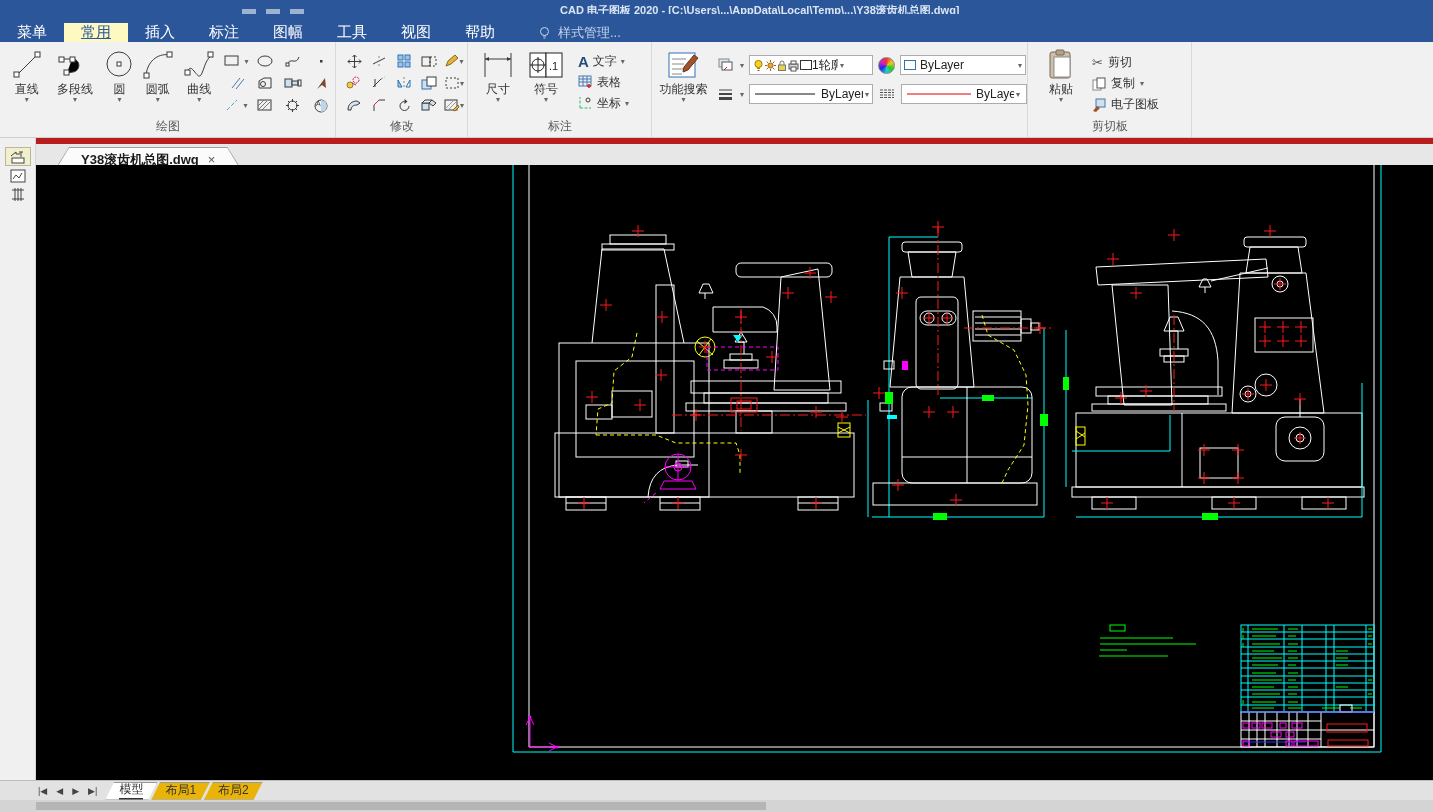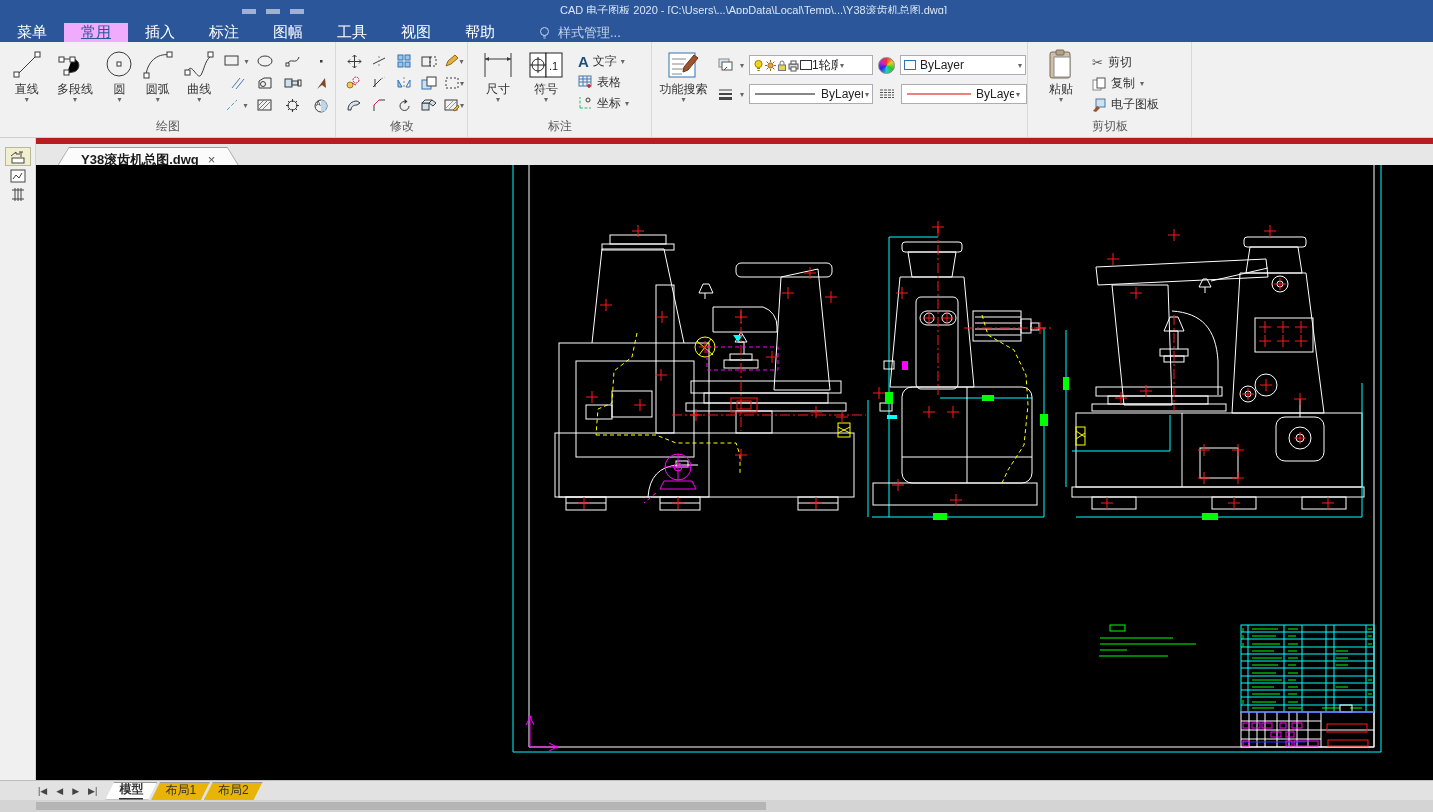--- a/index.html
+++ b/index.html
@@ -1,26 +1,26 @@
 <!DOCTYPE html>
 <html style="--titlebar-blue: #2b579a; --ribbon-bg: #f1f1f2; --canvas-black: #000000; --cad-white: #ffffff; --cad-red: #ff1a1a; --cad-yellow: #ffff00; --cad-magenta: #ff00ff; --cad-cyan: #00ffff; --cad-green: #00ff00; --cad-blue: #2233ff;"><head>
 <meta charset="utf-8">
 <style>
   html,body{margin:0;padding:0;width:1433px;height:812px;overflow:hidden;
     font-family:"Liberation Sans","DejaVu Sans",sans-serif;background:#e9e9e9;}
   *{box-sizing:border-box;}
   
   .titlebar{position:absolute;left:0;top:0;width:1433px;height:14px;background:var(--titlebar-blue);overflow:hidden;}
-  .titlebar .ttext{position:absolute;left:560px;top:3px;font-size:11px;color:#dbe6f5;white-space:nowrap;}
+  .titlebar .ttext{position:absolute;left:560px;top:3px;font-size:11px;color:#dbe6f5;white-space:nowrap;font-weight:bold;}
   .titlebar .qat{position:absolute;left:242px;top:9px;display:flex;gap:10px;}
   .titlebar .qat span{width:14px;height:8px;background:rgba(255,255,255,.55);display:inline-block;}
   
   .menubar{position:absolute;left:0;top:14px;width:1433px;height:28px;background:var(--titlebar-blue);display:flex;align-items:flex-end;}
   .menu-item{color:#fff;font-size:15px;padding:0 17px;display:flex;align-items:center;cursor:default;}
-  .menu-item.active{background:#f0abfc;color:var(--titlebar-blue);text-decoration:underline;}
+  .menu-item.active{background:#fef9c3;color:var(--titlebar-blue);text-decoration:underline;}
   .menu-search{display:flex;align-items:center;gap:7px;color:#c6d4ea;font-size:13px;padding-left:26px;}
   
   .ribbon{position:absolute;left:0;top:42px;width:1433px;height:96px;background:var(--ribbon-bg);display:flex;border-bottom:1px solid #cfcfcf;}
   .sec{position:relative;border-right:1px solid #d9d9d9;height:100%;}
   .sec-label{position:absolute;bottom:2px;left:0;width:100%;text-align:center;font-size:12px;color:#595959;}
   .bigbtn{display:flex;flex-direction:column;align-items:center;justify-content:flex-start;padding-top:7px;height:82px;cursor:default;}
   .bigbtn .blabel{font-size:12px;color:#333;line-height:13px;margin-top:2px;white-space:nowrap;}
   .bigbtn .dd{font-size:8px;color:#666;line-height:8px;}
   .dd{font-size:8px;color:#666;}
   .sec-draw{width:336px;display:flex;padding-left:6px;}
@@ -72,21 +72,21 @@
   .f-c{fill:var(--cad-cyan);stroke:none;}
   .dash{stroke-dasharray:4 3;}
   .cdash{stroke-dasharray:10 3 2 3;}
   
   .bottombar{position:absolute;left:0;right:0;bottom:0;height:32px;background:#e2e2e2;}
   .sheetrow{height:20px;display:flex;align-items:center;border-top:1px solid #bdbdbd;}
   .navbtns{display:flex;gap:9px;margin-left:38px;font-size:9px;color:#444;}
   .sheettabs{display:flex;margin-left:14px;height:18px;}
   .stab{padding:0 13px;font-size:12px;color:#333;display:flex;align-items:center;background:#eab308;
     clip-path:polygon(9px 0,100% 0,calc(100% - 9px) 100%,0 100%);margin-left:-6px;border:1px solid #999;}
-  .stab.active{background:#fff;font-weight:bold;}
+  .stab.active{background:#fff;font-weight:normal;}
   .stab.active span{border-bottom:2px solid #333;}
   .scrollrow{height:12px;background:#d4d4d4;position:relative;}
   .thumb{position:absolute;left:36px;top:2px;width:730px;height:8px;background:#b5b5b5;}
   .ico{flex:none;}
 </style>
 </head>
 <body>
 
 <div class="titlebar">
   <div class="qat">

